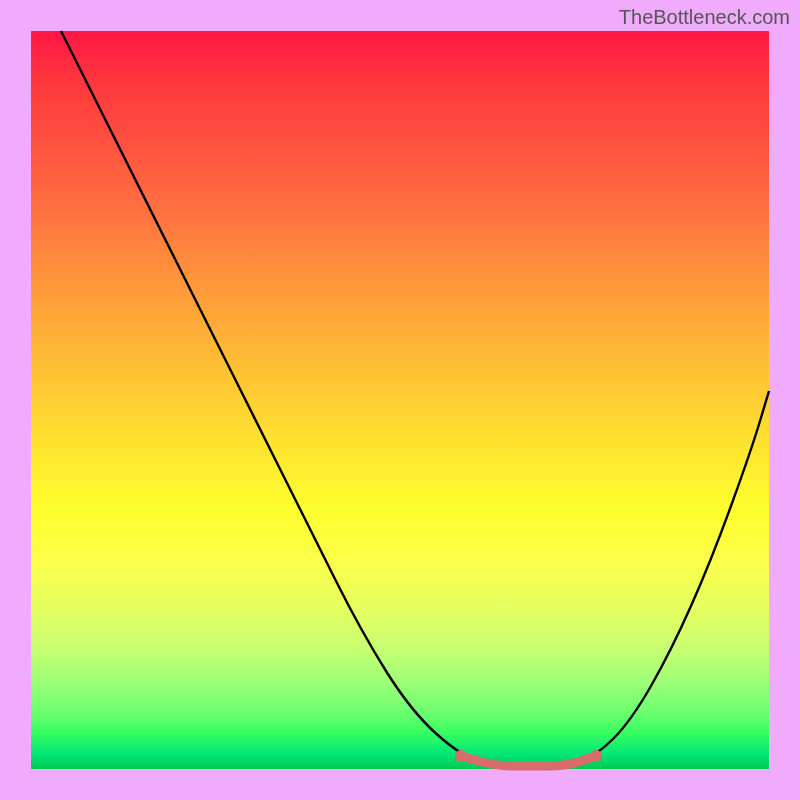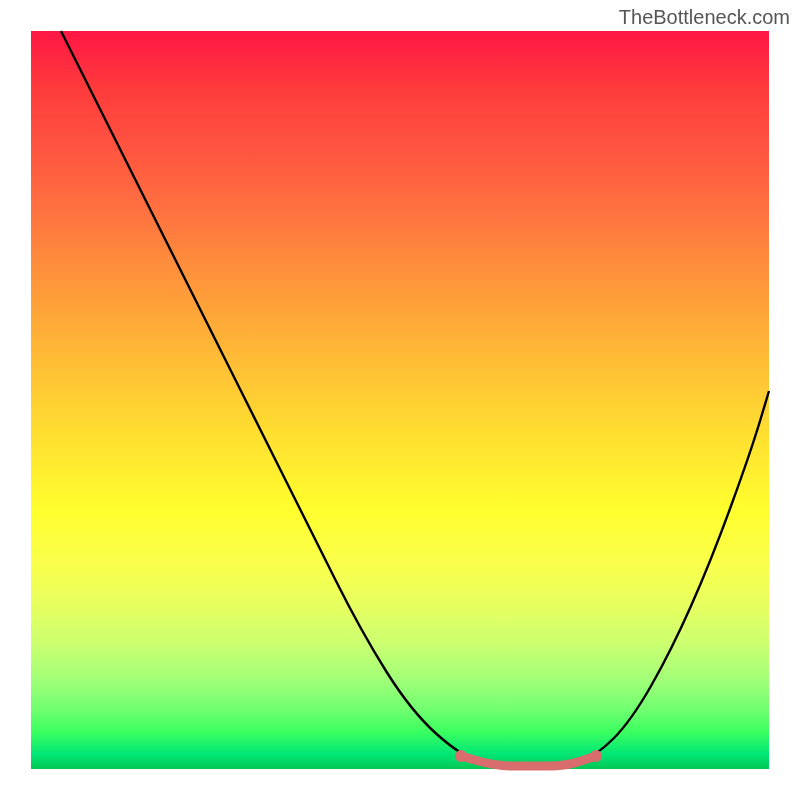--- a/index.html
+++ b/index.html
@@ -8,21 +8,21 @@
     background: #000;
     width: 800px;
     height: 800px;
     overflow: hidden;
     font-family: Arial, sans-serif;
   }
   .container {
     position: relative;
     width: 800px;
     height: 800px;
-    background: #ffffff;
+    background: #f0abfc;
   }
   .watermark {
     position: absolute;
     top: 6px;
     right: 10px;
     color: #555;
     font-size: 20px;
     font-weight: 500;
     z-index: 10;
   }

